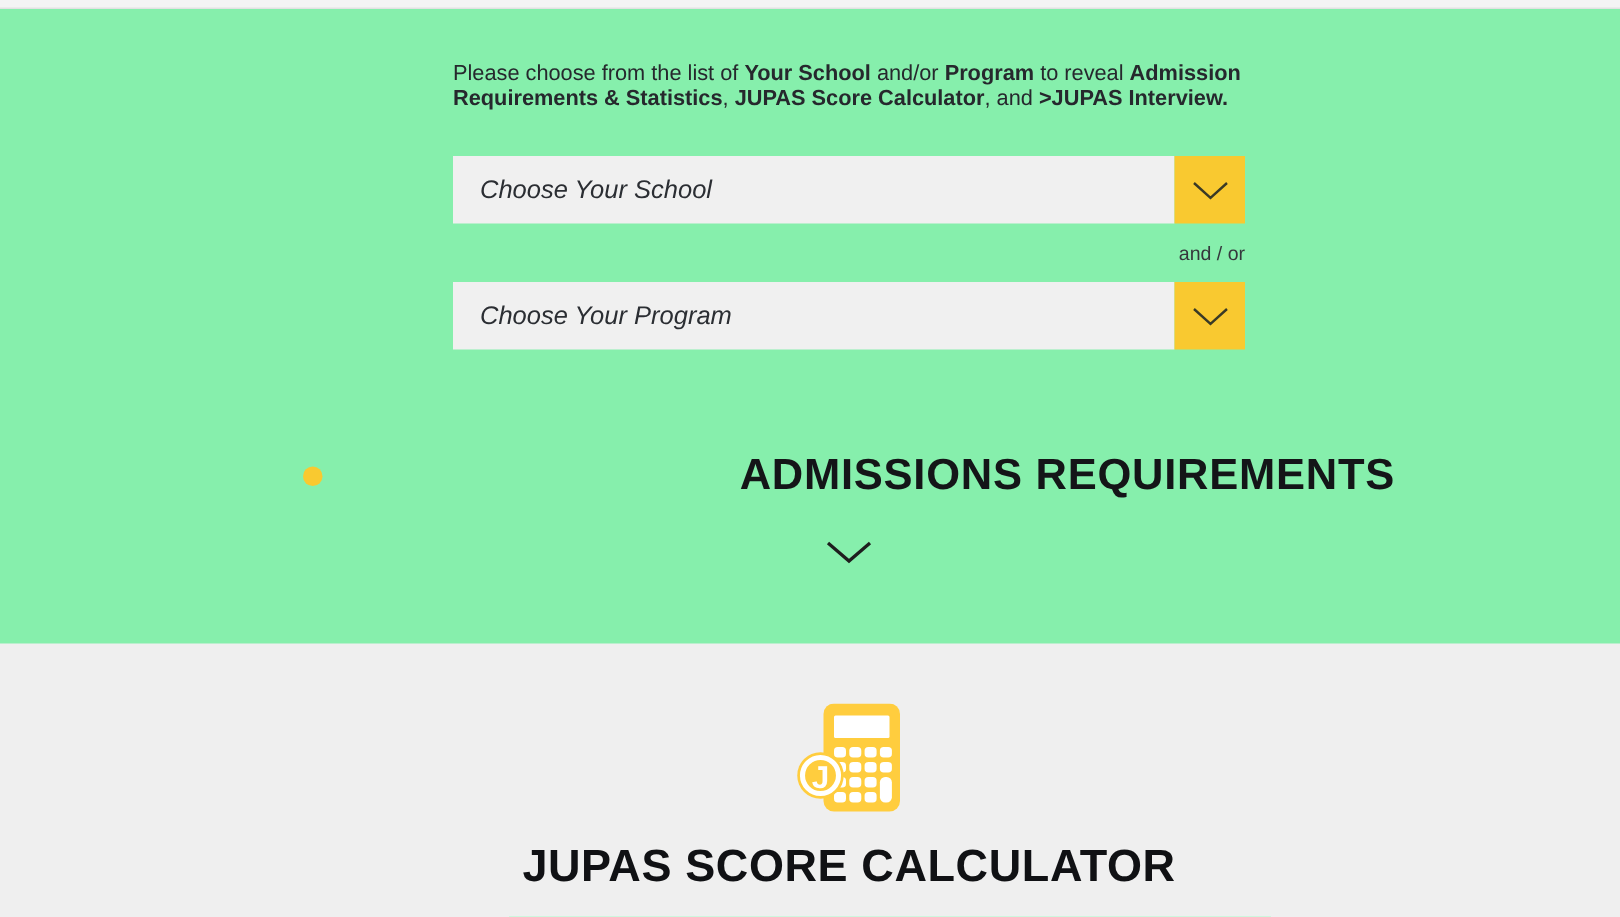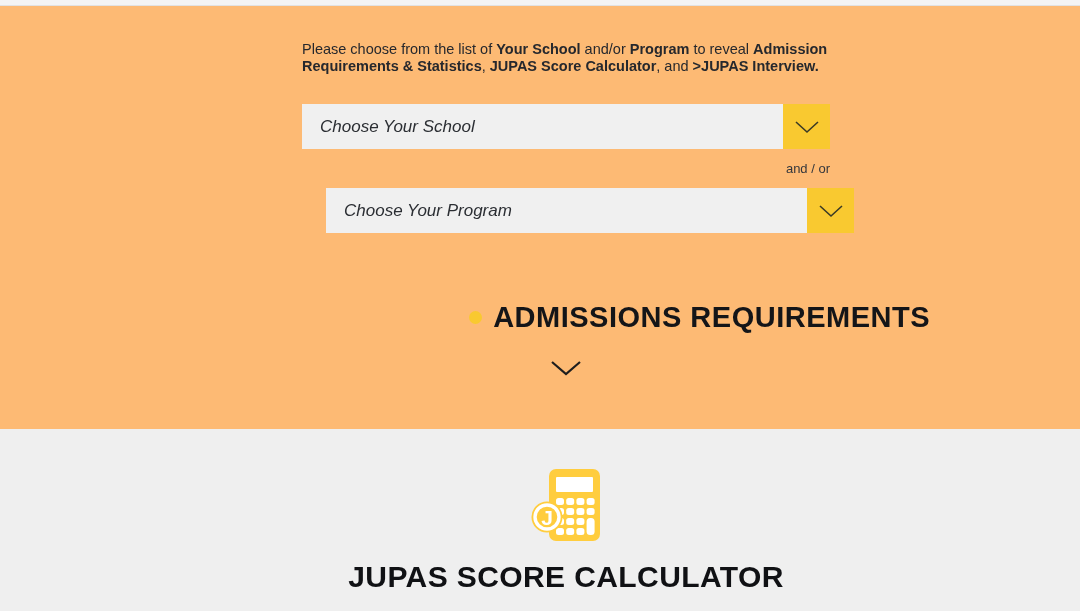--- a/index.html
+++ b/index.html
@@ -1,50 +1,50 @@
 <!DOCTYPE html>
 <html><head>
 <meta charset="utf-8">
 <style>
   html,body{margin:0;padding:0;background:#ffffff;}
   #page{
-    position:relative;width:1080px;height:611px;overflow:hidden;background:#fdba74;
+    position:relative;width:1080px;height:611px;overflow:hidden;background:#86efac;
     font-family:"Liberation Sans",sans-serif;color:#26282d;
   }
   .top-strip{
     position:absolute;top:0;left:0;width:1080px;height:5px;
     background:#f4f4f4;border-bottom:1px solid #e2e2e2;
   }
   .intro{
     position:absolute;left:302px;top:26px;width:530px;
     font-size:14.5px;line-height:17.5px;color:#26282d;
   }
   .intro strong{font-weight:700;}
   .dropdown{
     position:absolute;left:302px;width:528px;height:45px;
     display:flex;align-items:stretch;cursor:pointer;
   }
   .dd-school{top:104px;}
-  .dd-program{top:188px;margin-left:24px;}
+  .dd-program{top:188px;}
   .dd-field{
     flex:1;background:#f0f0f0;display:flex;align-items:center;
     padding-left:18px;font-size:17px;font-style:italic;color:#2b2e33;
   }
   .dd-button{
     width:47px;background:#f9c930;display:flex;align-items:center;justify-content:center;
     border:none;padding:0;cursor:pointer;
   }
   .and-or{
     position:absolute;left:302px;top:161px;width:528px;text-align:right;
     font-size:13px;color:#35373c;
   }
   .adm-heading{
     position:absolute;left:202px;top:277px;width:728px;text-align:center;
     font-size:29px;font-weight:800;letter-spacing:0.5px;color:#141518;
-    display:flex;align-items:center;justify-content:flex-end;gap:11px;
+    display:flex;align-items:center;justify-content:space-between;gap:11px;
   }
   .dot{
     width:13px;height:13px;border-radius:50%;background:#f9c930;flex:0 0 auto;
   }
   .adm-subtitle{
     position:absolute;left:202px;top:317px;width:728px;text-align:center;
     font-size:13.5px;color:#2c2e33;
   }
   .big-chevron{
     position:absolute;left:302px;top:358px;width:528px;text-align:center;cursor:pointer;

